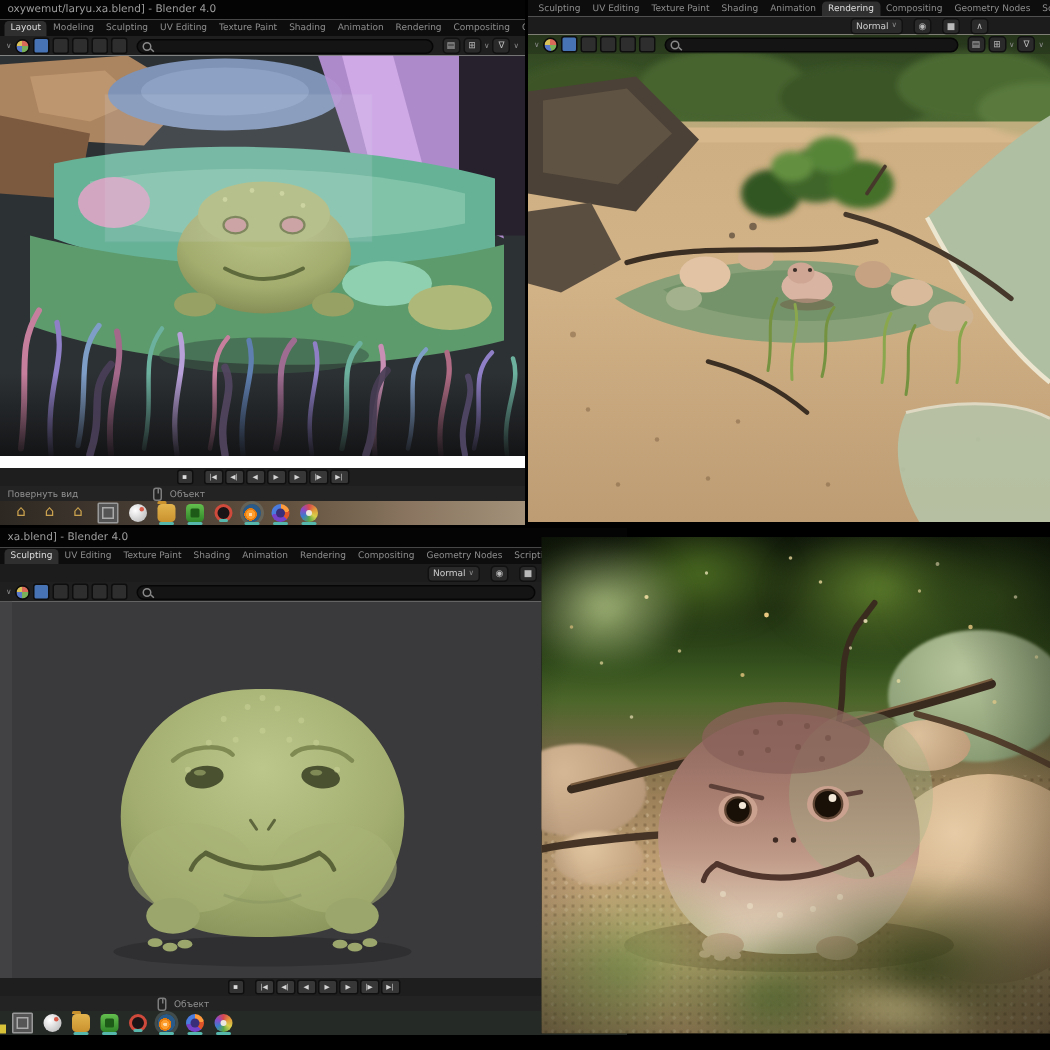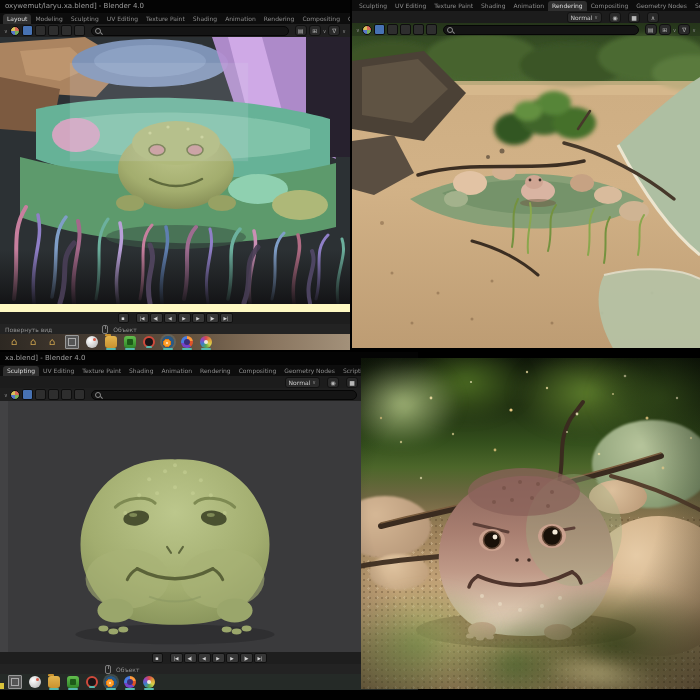--- a/index.html
+++ b/index.html
@@ -1,18 +1,18 @@
 <!DOCTYPE html>
 <html><head>
 <meta charset="utf-8">
 <style>
   html,body{margin:0;padding:0;}
   body{width:700px;height:700px;background:#000;position:relative;overflow:hidden;
        font-family:"DejaVu Sans",sans-serif;-webkit-font-smoothing:antialiased;}
-  .q{position:absolute;display:flex;flex-direction:column;background:#fef9c3;overflow:hidden;}
+  .q{position:absolute;display:flex;flex-direction:column;background:#ffffff;overflow:hidden;}
   #q-tl{left:0;top:0;width:350px;height:350px;}
   #q-tr{left:352px;top:0;width:348px;height:348px;}
   #q-bl{left:0;top:352px;width:418px;height:338px;}
   #q-br{left:361px;top:358px;width:339px;height:331px;background:#0a0a08;}
 
   
   .titlebar{height:13px;flex:0 0 13px;background:#040404;color:#9d9d9d;font-size:7px;
             line-height:13px;padding-left:5px;white-space:nowrap;}
   .tabsrow{height:11px;flex:0 0 11px;background:#0d0d0d;display:flex;align-items:flex-end;
            font-size:6px;color:#8d8d8d;white-space:nowrap;overflow:hidden;padding-left:3px;}

